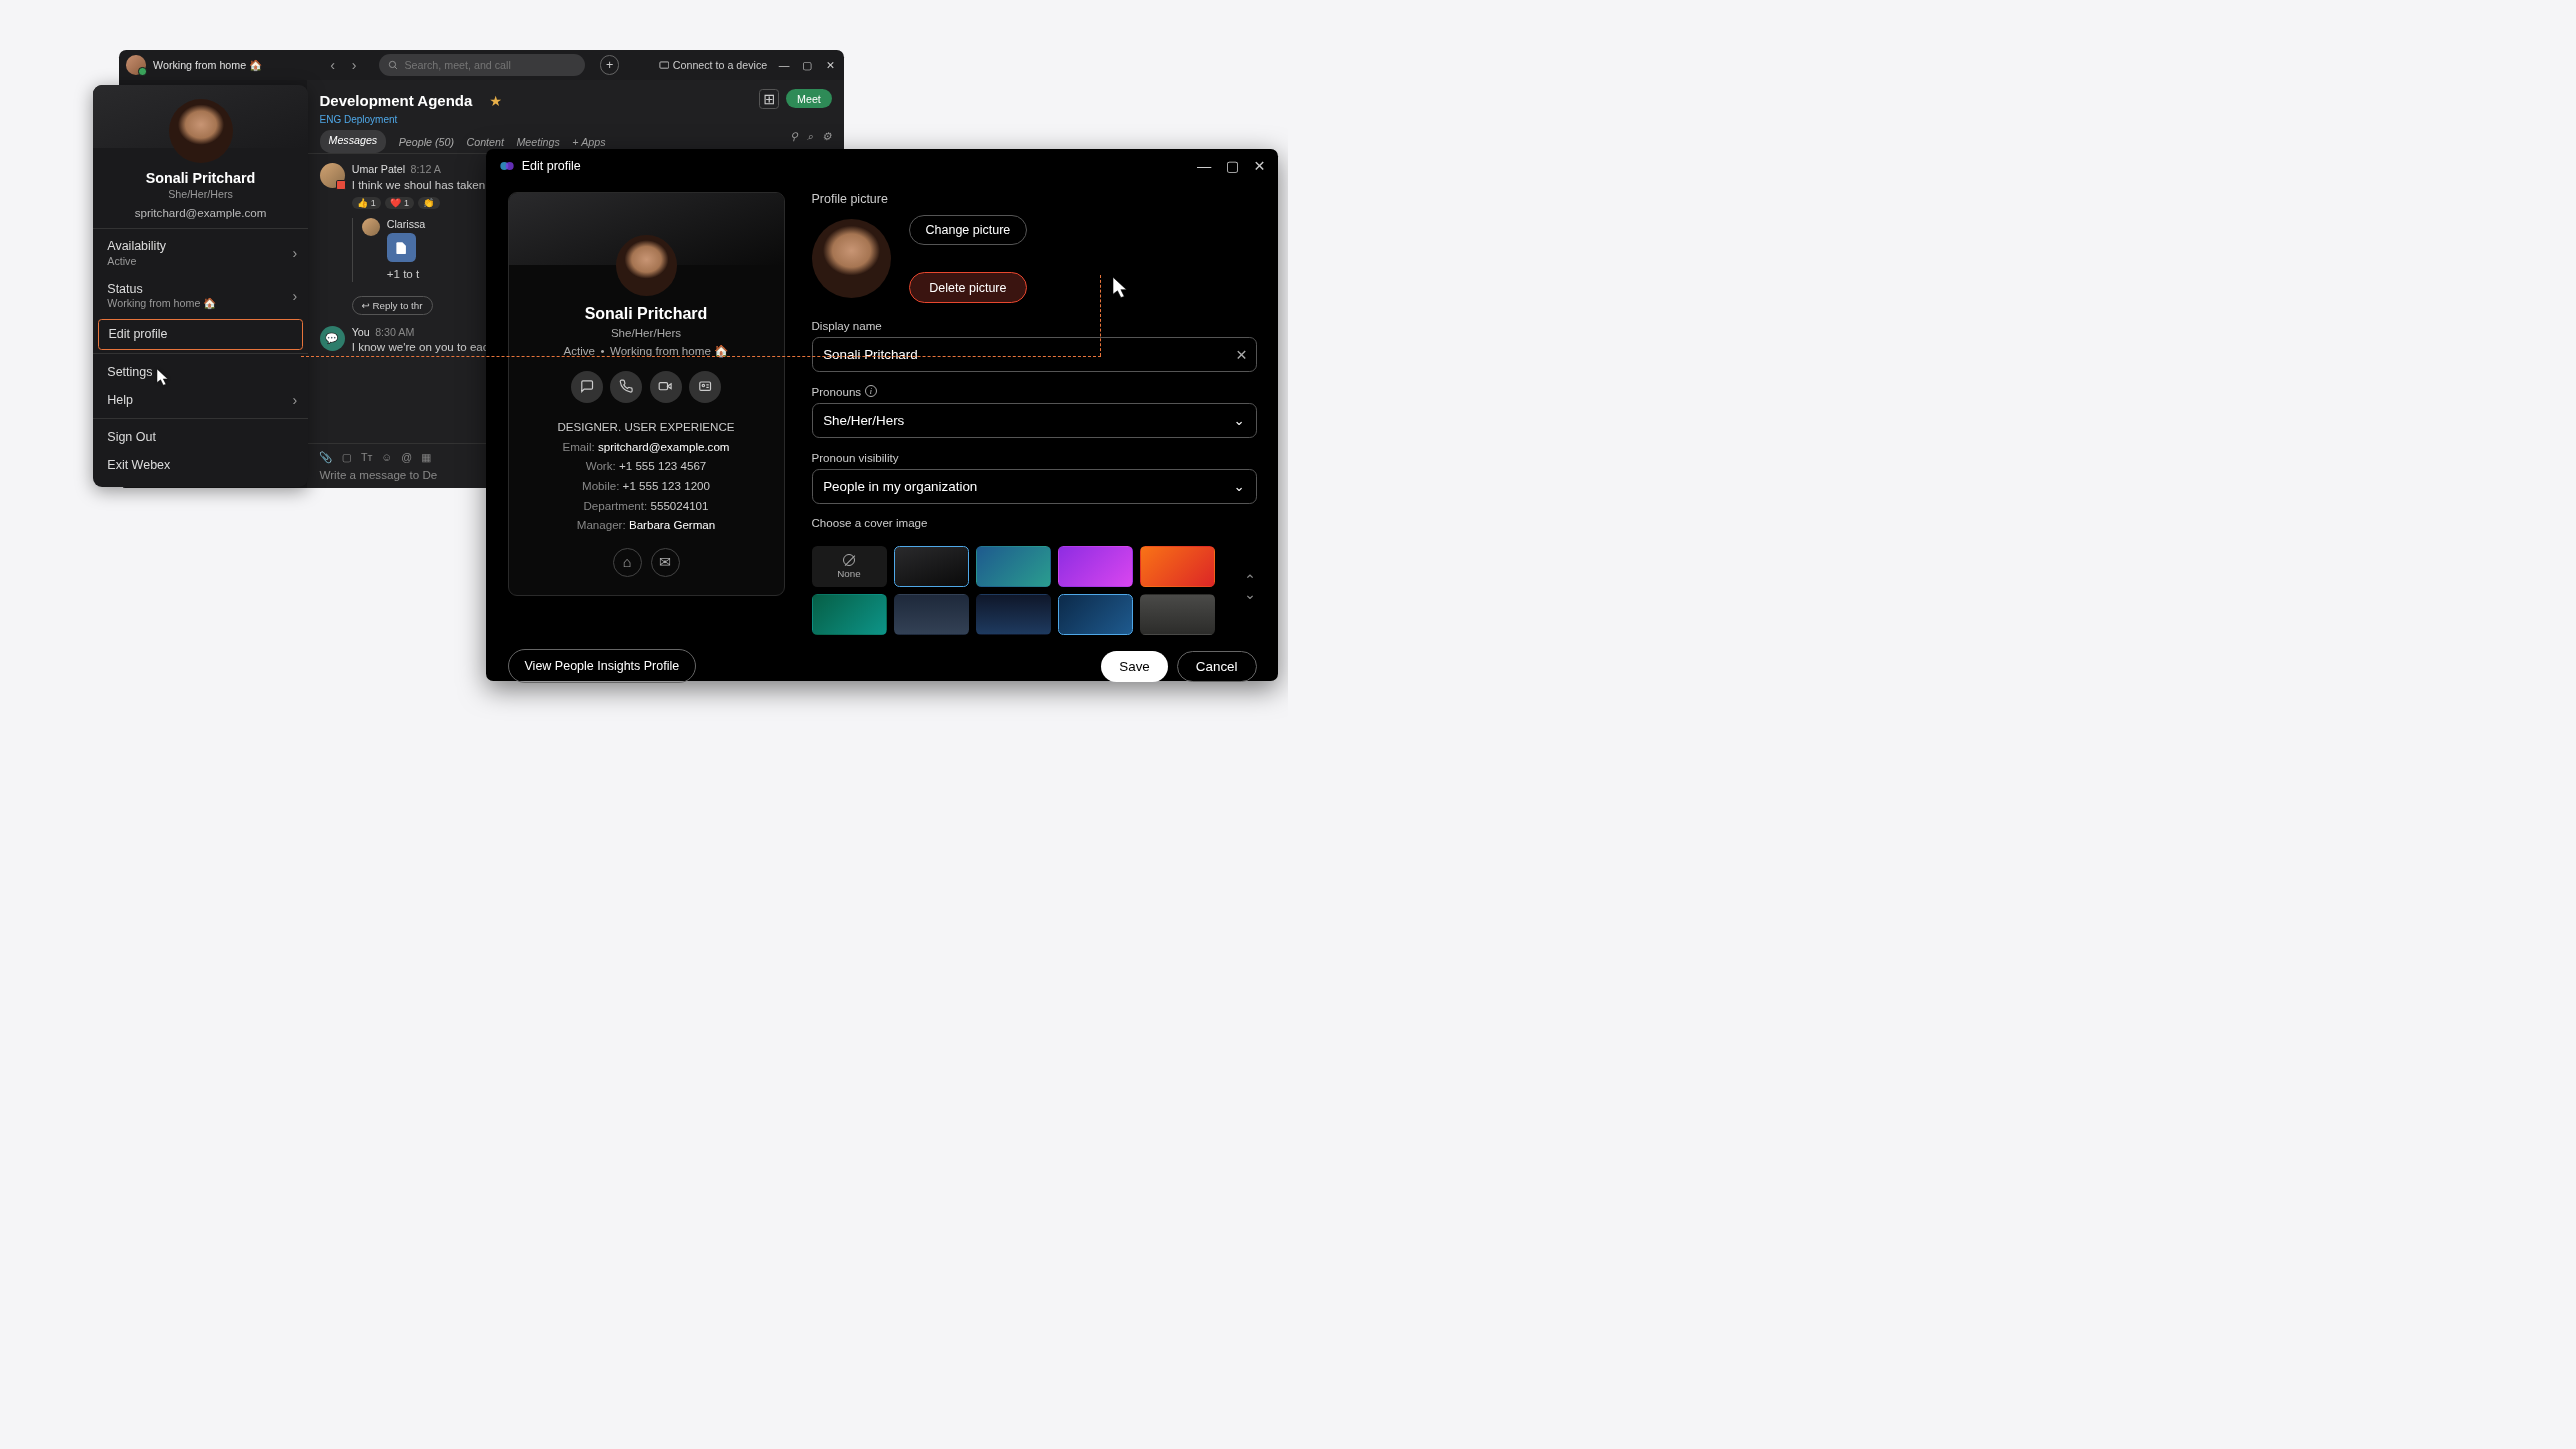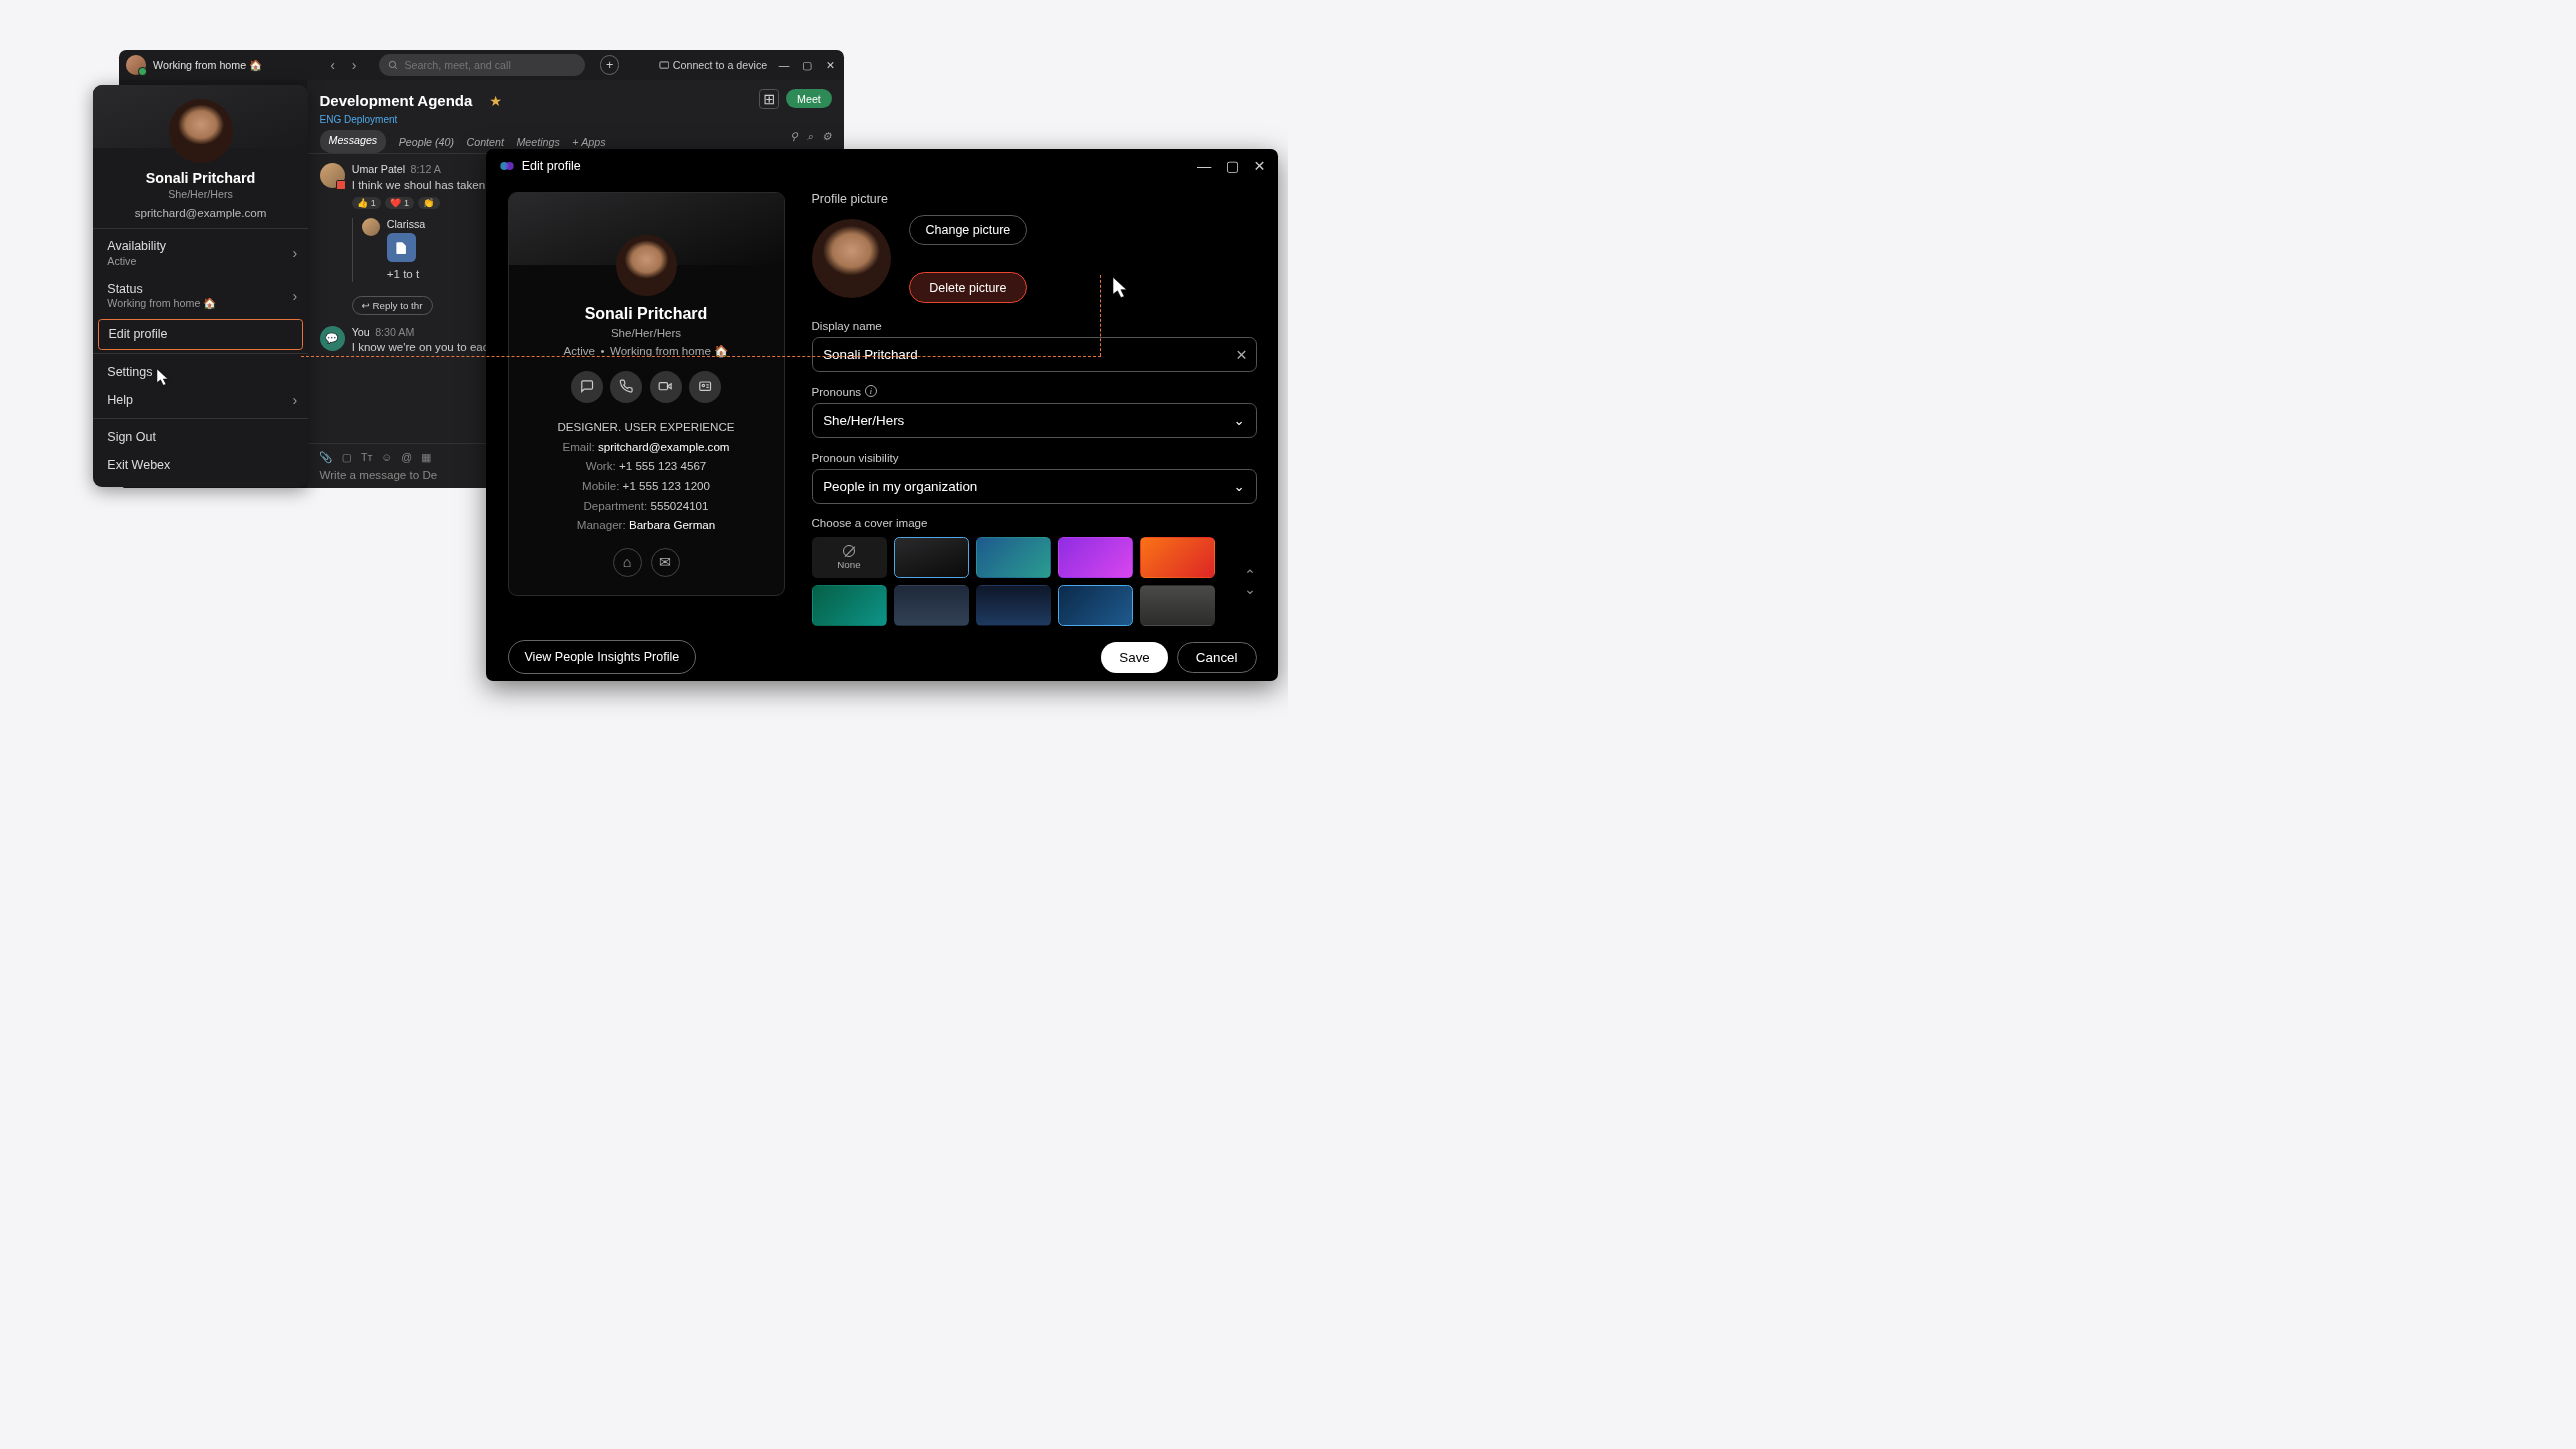--- a/index.html
+++ b/index.html
@@ -105,21 +105,21 @@
 .pic-avatar { width:79px; height:79px; border-radius:50%; overflow:hidden; background:linear-gradient(135deg,#d4a574,#8b6d4a); }
 .pic-btns { display:flex; flex-direction:column; gap:27px; }
 .pill-btn { padding:7.2px 16px; border-radius:18px; font-size:12.5px; cursor:pointer; border:0.9px solid #555; background:transparent; color:#fff; }
 .pill-btn.danger { border:1.8px solid #e8472e; color:#fff; background:#3a1410; }
 .form-label { color:#ccc; font-size:11.6px; margin-bottom:5.4px; display:flex; align-items:center; gap:3.6px; }
 .text-input { width:100%; background:transparent; border:0.9px solid #555; border-radius:7.2px; padding:9px 30px 9px 10.7px; color:#fff; font-size:13.4px; position:relative; }
 .input-wrap { position:relative; margin-bottom:12.5px; }
 .clear-x { position:absolute; right:9px; top:50%; transform:translateY(-50%); color:#aaa; cursor:pointer; }
 .select-wrap { position:relative; margin-bottom:12.5px; }
 .select-field { width:100%; background:transparent; border:0.9px solid #555; border-radius:7.2px; padding:9px 10.7px; color:#fff; font-size:13.4px; display:flex; justify-content:space-between; align-items:center; cursor:pointer; }
-.cover-grid { display:flex; flex-wrap:wrap; gap:7.2px; margin-top:2px; }
+.cover-grid { display:flex; flex-wrap:wrap; gap:7.2px; margin-top:11px; }
 .cover-thumb { width:75px; height:41px; border-radius:5.4px; cursor:pointer; border:1.8px solid transparent; display:flex; align-items:center; justify-content:center; flex-direction:column; }
 .cover-thumb.selected { border-color:#4fa8e8; }
 .cover-thumb.none { background:#1a1a1a; color:#aaa; font-size:9.8px; }
 .cover-thumb.none .no-icon { width:12.5px; height:12.5px; border:1.3px solid #aaa; border-radius:50%; position:relative; margin-bottom:1.8px; }
 .cover-thumb.none .no-icon::after { content:''; position:absolute; width:14.3px; height:1.3px; background:#aaa; top:50%; left:-0.9px; transform:rotate(-45deg); }
 .cover-scroller { position:relative; display:flex; gap:5.4px; }
 .scroll-arrows { display:flex; flex-direction:column; gap:1.8px; align-self:center; }
 .scroll-arr { width:12.5px; height:12.5px; color:#888; cursor:pointer; }
 
 .em-footer { display:flex; justify-content:space-between; align-items:center; padding:14.3px 21.5px 18px; }
@@ -214,21 +214,21 @@
         <span class="chat-title">Development Agenda</span>
         <span class="star">★</span>
         <div class="chat-header-right">
           <div class="icon-sq">⊞</div>
           <button class="meet-btn">Meet</button>
         </div>
       </div>
       <div class="chat-subtitle">ENG Deployment</div>
       <div class="tabs">
         <span class="tab active-tab">Messages</span>
-        <span class="tab">People (40)</span>
+        <span class="tab">People (50)</span>
         <span class="tab">Content</span>
         <span class="tab">Meetings</span>
         <span class="tab">+ <span>Apps</span></span>
         <div class="tab-icons">
           <span>⚲</span>
           <span>⌕</span>
           <span>⚙</span>
         </div>
       </div>
       <div class="messages">

